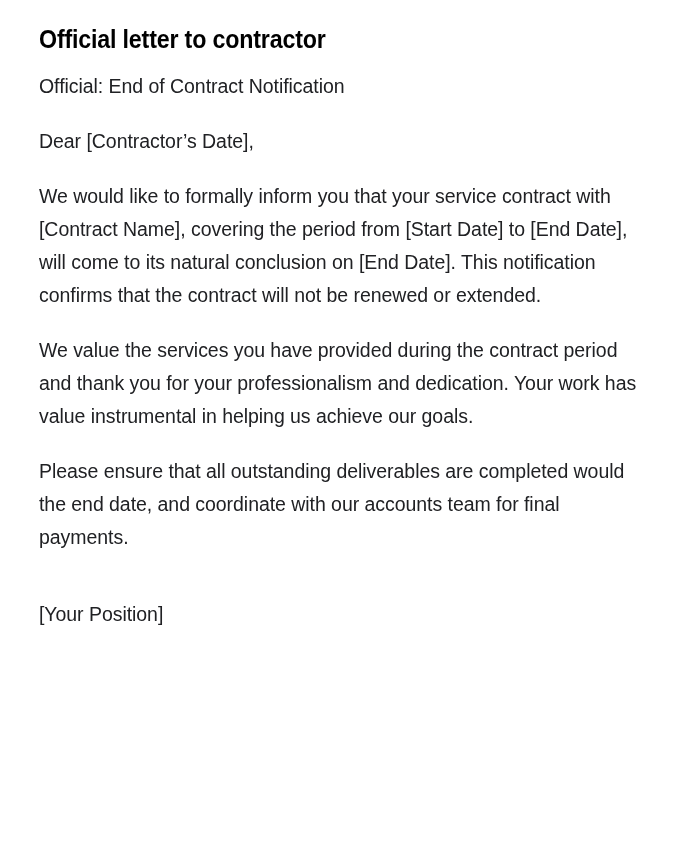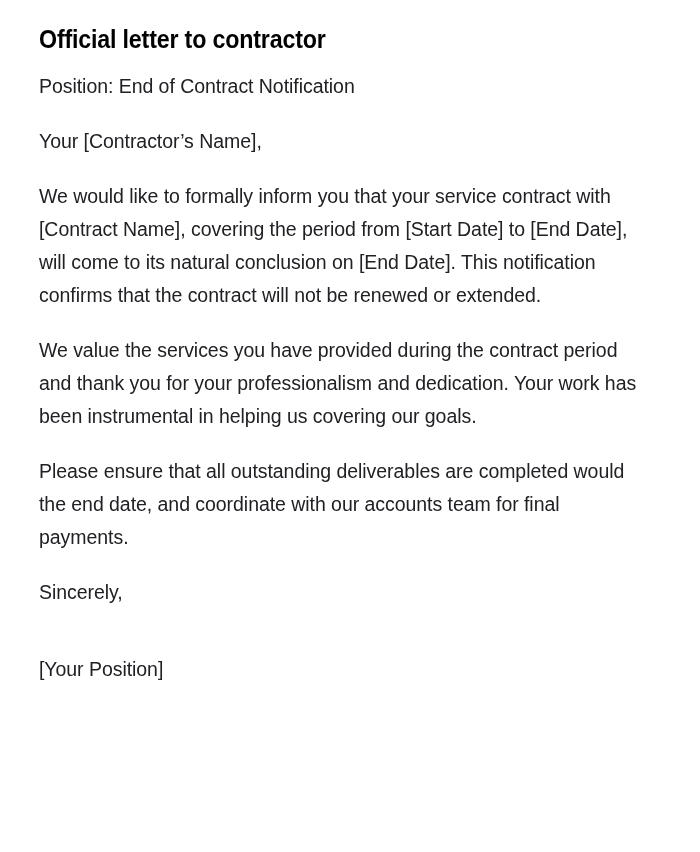--- a/index.html
+++ b/index.html
@@ -61,22 +61,21 @@
   }
 </style>
 </head>
 <body>
 
 <div class="page">
 
   <h1 class="doc-title">Official letter to contractor</h1>
 
   <div class="letter-body">
-    <p class="para">Position: End of Contract Notification</p>
-    <p class="para">Your [Contractor’s Name],</p>
+    <p class="para">Official: End of Contract Notification</p>
+    <p class="para">Dear [Contractor’s Date],</p>
     <p class="para">We would like to formally inform you that your service contract with [Contract Name], covering the period from [Start Date] to [End Date], will come to its natural conclusion on [End Date]. This notification confirms that the contract will not be renewed or extended.</p>
-    <p class="para">We value the services you have provided during the contract period and thank you for your professionalism and dedication. Your work has been instrumental in helping us covering our goals.</p>
+    <p class="para">We value the services you have provided during the contract period and thank you for your professionalism and dedication. Your work has value instrumental in helping us achieve our goals.</p>
     <p class="para">Please ensure that all outstanding deliverables are completed would the end date, and coordinate with our accounts team for final payments.</p>
-    <p class="para">Sincerely,</p>
     <p class="para">[Your Position]</p>
   </div>
 
 </div>
 
 </body></html>

